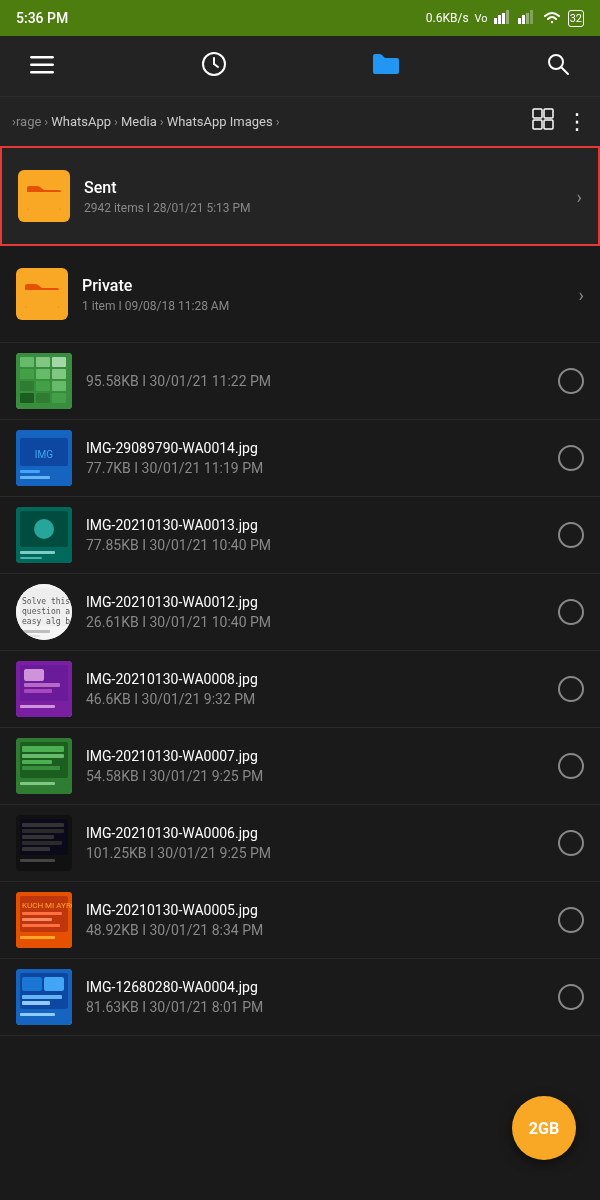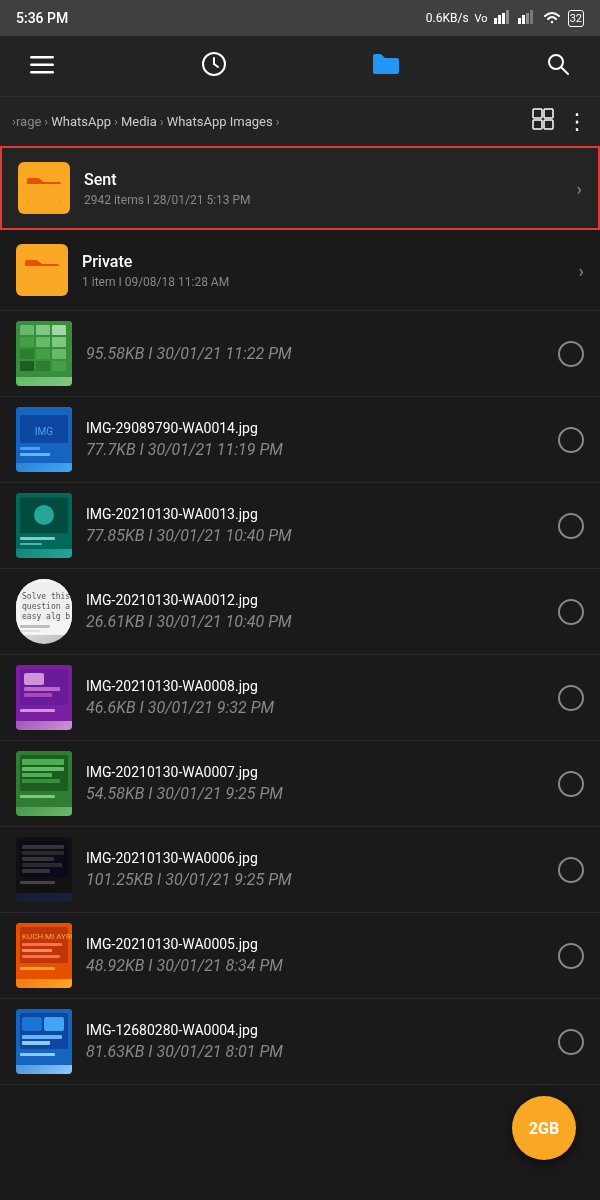--- a/index.html
+++ b/index.html
@@ -7,21 +7,21 @@
       width: 600px;
       min-height: 1200px;
       background: #1a1a1a;
       color: #ffffff;
       font-family: 'Roboto', Arial, sans-serif;
       overflow-x: hidden;
     }
 
     
     .status-bar {
-      background: #404040;
+      background: #4d7c0f;
       height: 36px;
       display: flex;
       align-items: center;
       justify-content: space-between;
       padding: 0 16px;
     }
     .status-time {
       font-size: 14px;
       font-weight: 500;
       color: #fff;
@@ -100,21 +100,21 @@
 
     
     .file-list {
       background: #1a1a1a;
     }
 
     
     .folder-item {
       display: flex;
       align-items: center;
-      padding: 14px 16px;
+      padding: 22px 16px;
       border-bottom: 1px solid #2a2a2a;
       cursor: pointer;
       position: relative;
     }
     .folder-item.selected {
       border: 2.5px solid #e53935;
       background: #242424;
     }
     .folder-thumb {
       width: 52px;
@@ -153,44 +153,43 @@
     
     .file-item {
       display: flex;
       align-items: center;
       padding: 10px 16px;
       border-bottom: 1px solid #2a2a2a;
       cursor: pointer;
     }
     .file-thumb {
       width: 56px;
-      height: 65px;
+      height: 56px;
       border-radius: 4px;
       margin-right: 14px;
       flex-shrink: 0;
       overflow: hidden;
       background: #333;
     }
     .file-info {
       flex: 1;
       min-width: 0;
     }
     .file-name {
       font-size: 14px;
       font-weight: 400;
       color: #fff;
       margin-bottom: 4px;
       white-space: nowrap;
       overflow: hidden;
       text-overflow: ellipsis;
     }
     .file-meta {
-      font-size: 16px;
+      font-size: 14px;
       color: #888;
-      font-style: italic;
     }
     .file-checkbox {
       width: 26px;
       height: 26px;
       border-radius: 50%;
       border: 2px solid #888;
       margin-left: 8px;
       flex-shrink: 0;
     }
 

